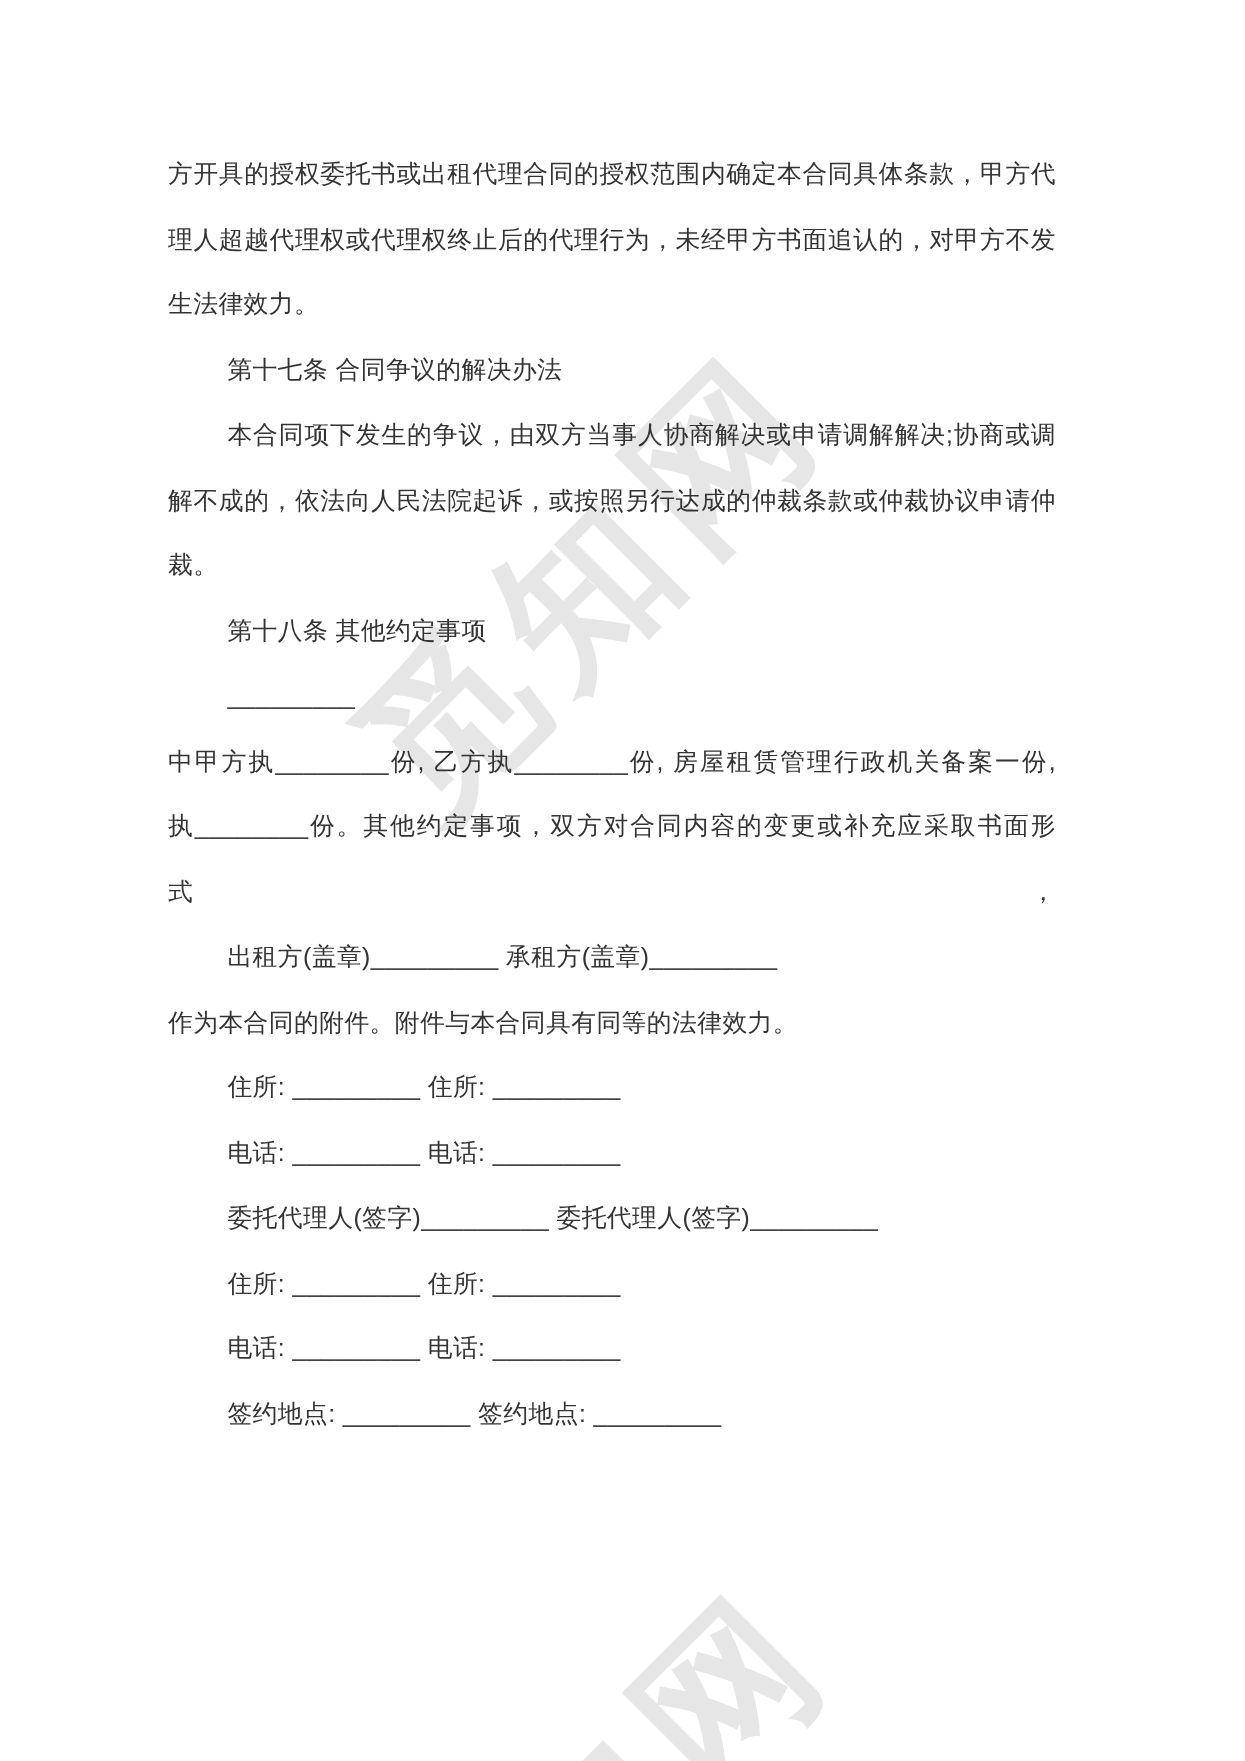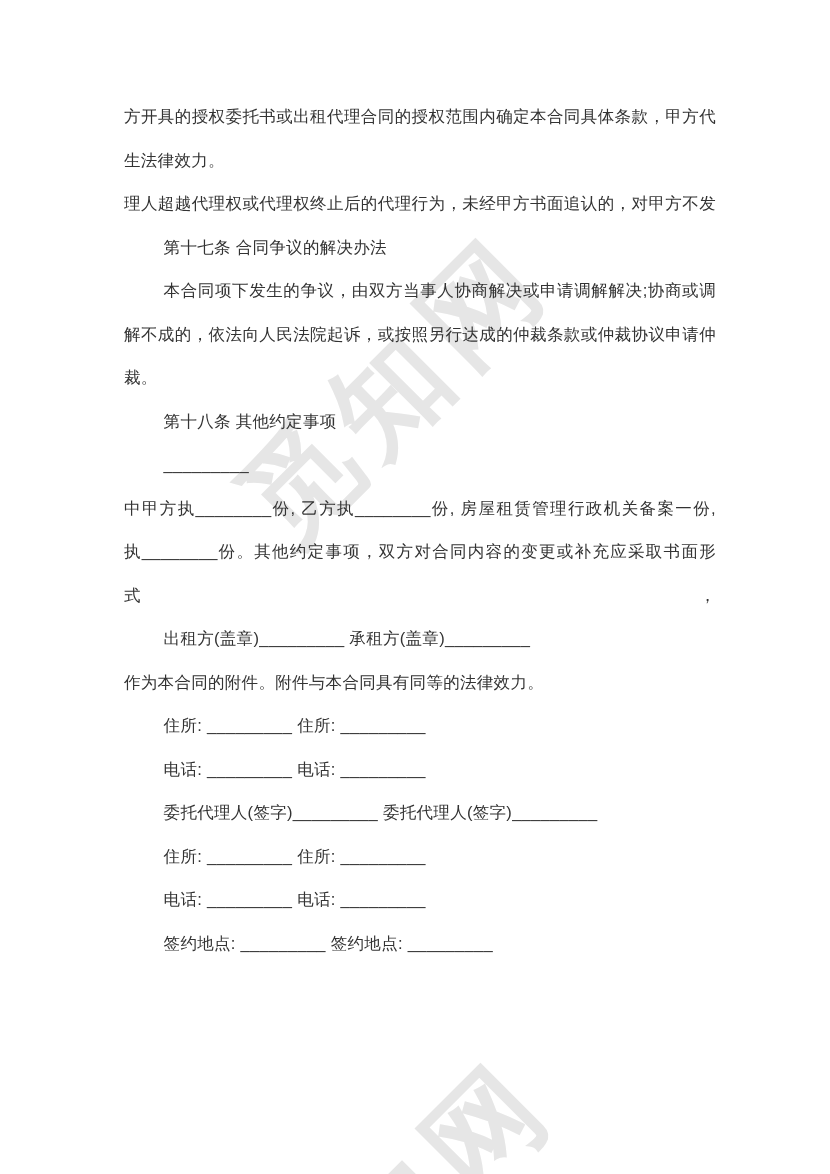--- a/index.html
+++ b/index.html
@@ -37,21 +37,21 @@
     top: 390px;
     transform: translate(-50%, -50%) rotate(-45deg);
   }
   .watermark.wm-bottom {
     left: 400px;
     top: 1215px;
     transform: translate(-50%, -50%) rotate(-45deg);
   }
   .content {
     position: absolute;
-    left: 124px;
+    left: 112px;
     top: 95px;
     width: 592px;
     z-index: 1;
   }
   .line {
     font-size: 16.5px;
     line-height: 43.5px;
     white-space: pre-wrap;
     letter-spacing: 0.3px;
   }
@@ -66,22 +66,22 @@
 </head>
 <body>
 
 <div class="page">
 
   <div class="watermark wm-center">觅知网</div>
   <div class="watermark wm-bottom">觅知网</div>
 
   <div class="content">
     <div class="line fill">方开具的授权委托书或出租代理合同的授权范围内确定本合同具体条款，甲方代</div>
+    <div class="line fill">理人超越代理权或代理权终止后的代理行为，未经甲方书面追认的，对甲方不发</div>
     <div class="line">生法律效力。</div>
-    <div class="line fill">理人超越代理权或代理权终止后的代理行为，未经甲方书面追认的，对甲方不发</div>
     <div class="line indent">第十七条 合同争议的解决办法</div>
     <div class="line indent fill">本合同项下发生的争议，由双方当事人协商解决或申请调解解决;协商或调</div>
     <div class="line fill">解不成的，依法向人民法院起诉，或按照另行达成的仲裁条款或仲裁协议申请仲</div>
     <div class="line">裁。</div>
     <div class="line indent">第十八条 其他约定事项</div>
     <div class="line indent">_________</div>
     <div class="line fill">中甲方执________份, 乙方执________份, 房屋租赁管理行政机关备案一份,</div>
     <div class="line fill">执________份。其他约定事项，双方对合同内容的变更或补充应采取书面形式，</div>
     <div class="line indent">出租方(盖章)_________ 承租方(盖章)_________</div>
     <div class="line">作为本合同的附件。附件与本合同具有同等的法律效力。</div>

